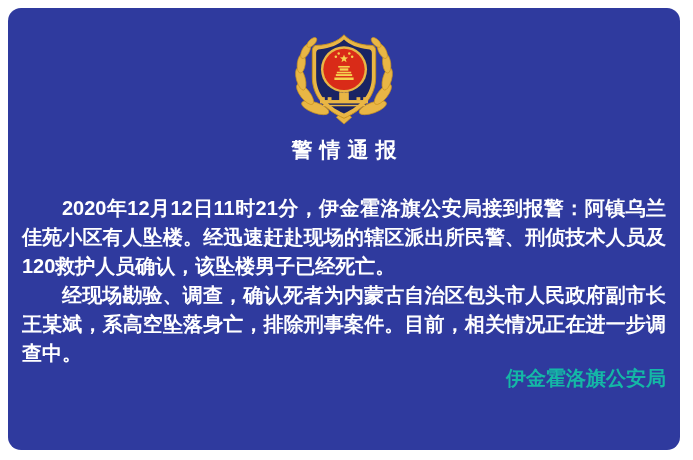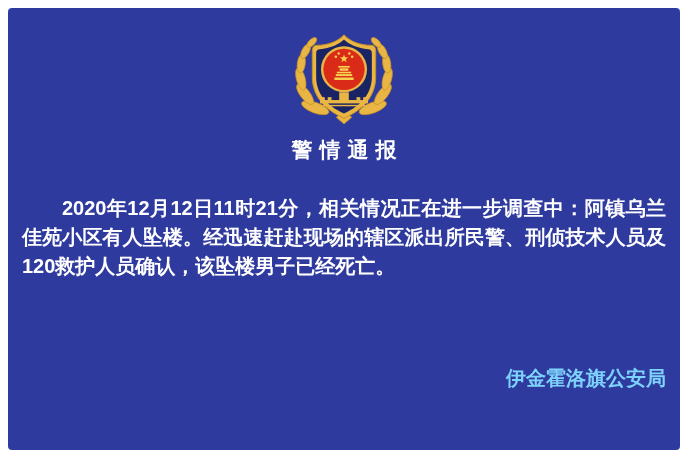--- a/index.html
+++ b/index.html
@@ -10,21 +10,21 @@
     background: #ffffff;
     overflow: hidden;
     font-family: "Liberation Sans", "DejaVu Sans", sans-serif;
   }
   .card {
     position: absolute;
     left: 8px;
     top: 8px;
     width: 672px;
     height: 442px;
-    border-radius: 4px;
+    border-radius: 13px;
     background: #2f3a9e;
     color: #ffffff;
   }
   .badge {
     display: block;
     margin: 21px auto 0 auto;
   }
   .title {
     margin-top: 11px;
     text-align: center;
@@ -44,21 +44,21 @@
   }
   .notice-body p { margin: 0; text-indent: 2em; }
   .signature {
     position: absolute;
     right: 14px;
     top: 355px;
     text-align: right;
     font-size: 20px;
     font-weight: 700;
     line-height: 31px;
-    color: #7dd3fc;
+    color: #14b8a6;
   }
 </style>
 </head>
 <body>
 
 <div class="page">
   <div class="card">
 
     <svg class="badge" width="106" height="96" viewBox="0 0 110 100" aria-hidden="true">
 
@@ -105,21 +105,22 @@
         <rect x="50.5" y="64" width="2" height="2"></rect>
         <rect x="54" y="64" width="2" height="2"></rect>
         <rect x="57.5" y="64" width="2" height="2"></rect>
         <rect x="33" y="79" width="44" height="1.5"></rect>
       </g>
     </svg>
 
     <div class="title">警情通报</div>
 
     <div class="notice-body">
-      <p>2020年12月12日11时21分，相关情况正在进一步调查中：阿镇乌兰佳苑小区有人坠楼。经迅速赶赴现场的辖区派出所民警、刑侦技术人员及120救护人员确认，该坠楼男子已经死亡。</p>
+      <p>2020年12月12日11时21分，伊金霍洛旗公安局接到报警：阿镇乌兰佳苑小区有人坠楼。经迅速赶赴现场的辖区派出所民警、刑侦技术人员及120救护人员确认，该坠楼男子已经死亡。</p>
+      <p>经现场勘验、调查，确认死者为内蒙古自治区包头市人民政府副市长王某斌，系高空坠落身亡，排除刑事案件。目前，相关情况正在进一步调查中。</p>
     </div>
 
     <div class="signature">
       <div>伊金霍洛旗公安局</div>
     </div>
 
   </div>
 </div>
 
 </body></html>

